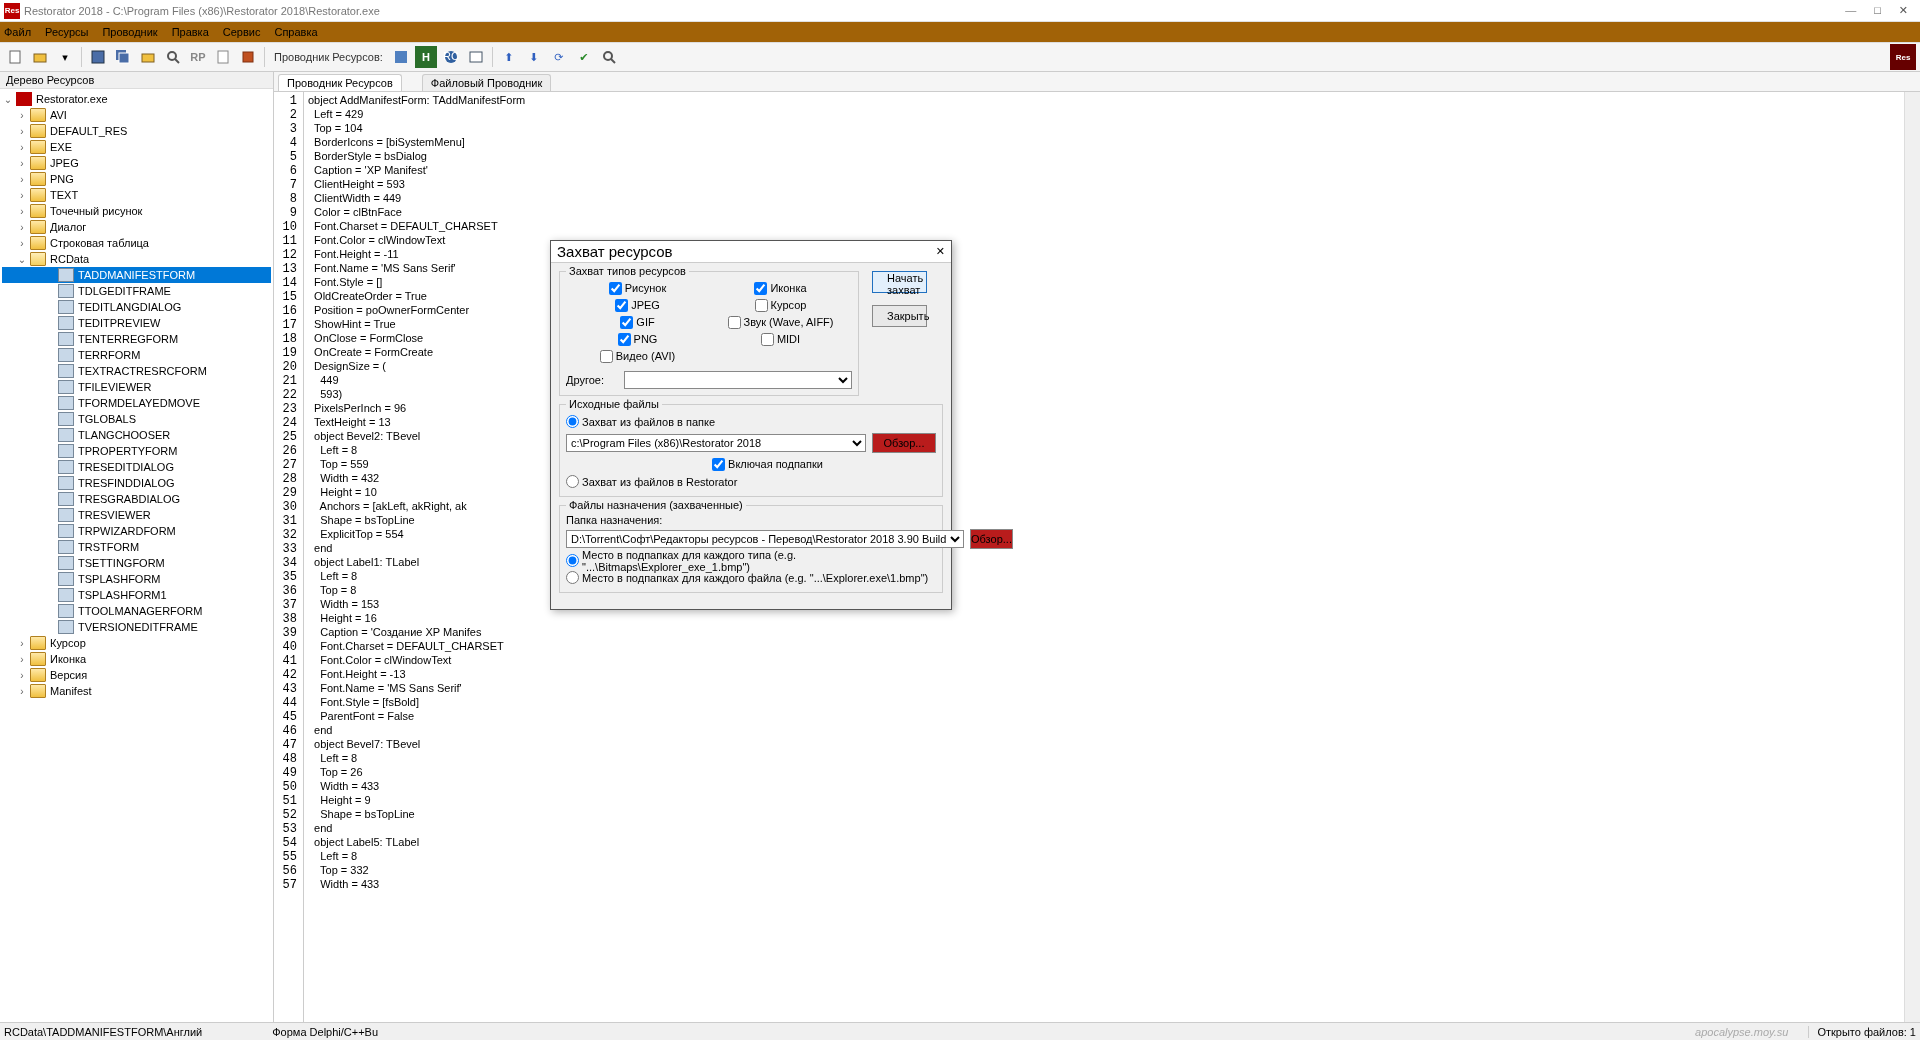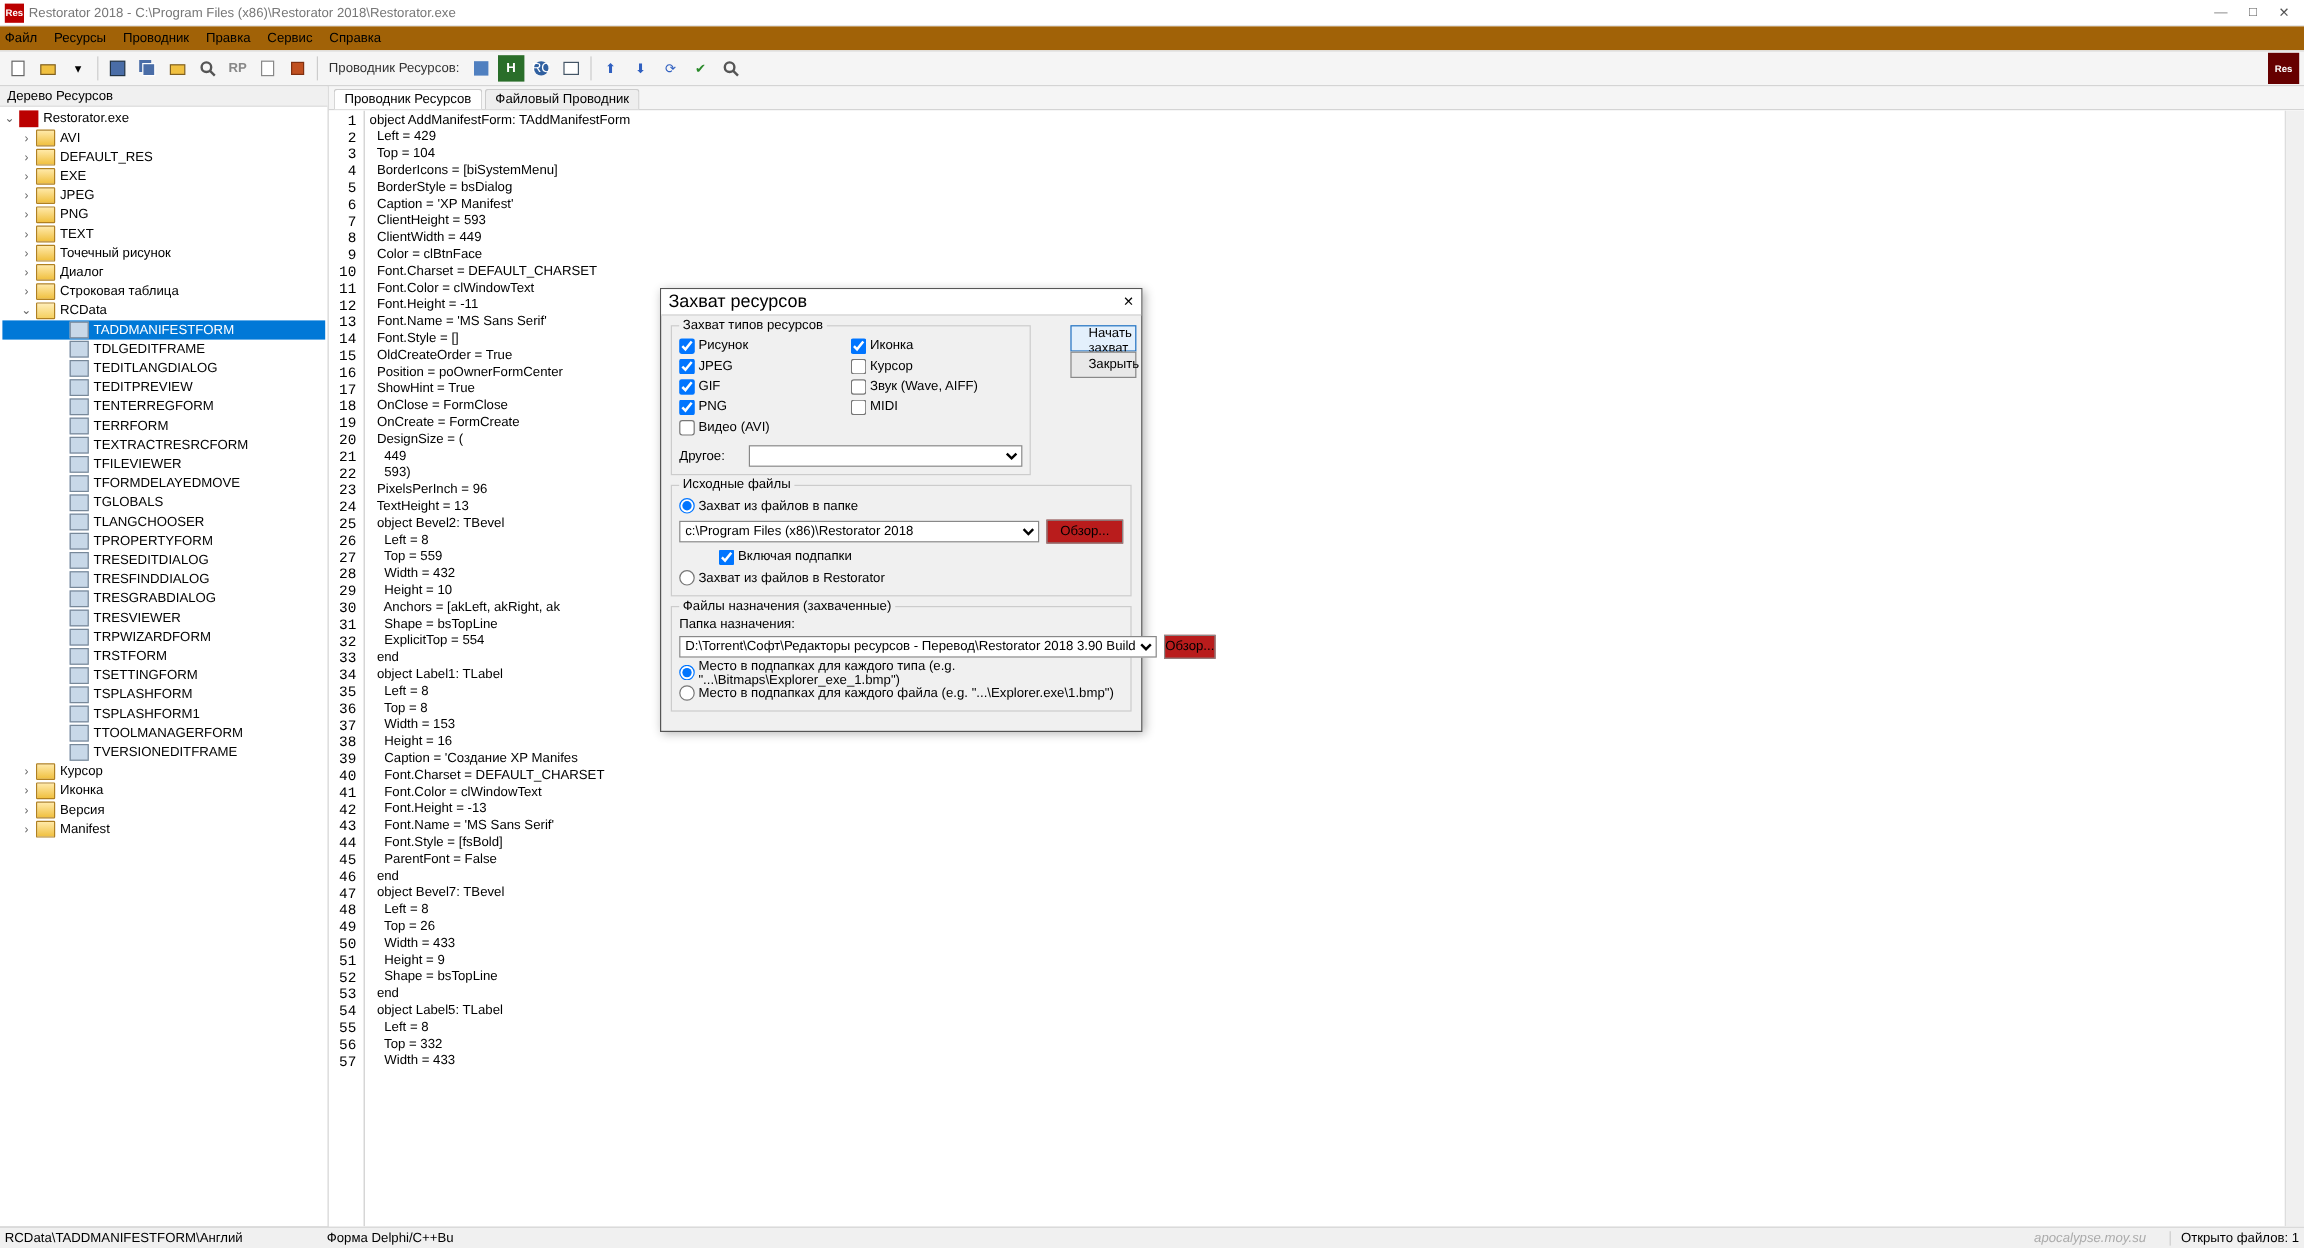--- a/index.html
+++ b/index.html
@@ -26,52 +26,52 @@
 .ico-folder{background:linear-gradient(#ffe9a8,#f0c040); border:1px solid #b08020; border-radius:1px;}
 .ico-folder-open{background:linear-gradient(#ffeeb8,#f5d060); border:1px solid #b08020; border-radius:1px;}
 .ico-res{background:#b00;}
 .ico-file{background:#c8d8e8; border:1px solid #789;}
 .tree-item.selected { background:#0078d7; color:#fff; }
 .tree-item.selected .lbl{color:#fff;}
 .lbl{margin-left:2px;}
 .pad1{padding-left:14px;} .pad3{padding-left:42px;}
 .content { flex:1; display:flex; flex-direction:column; position:relative;}
 .tabs { height:20px; display:flex; align-items:flex-end; border-bottom:1px solid #ccc; background:#f5f5f5; padding-left:4px;}
-.tab{padding:2px 8px; border:1px solid #ccc; border-bottom:none; background:#eee; margin-right:2px; border-radius:3px 3px 0 0; cursor:default;}
+.tab{padding:2px 8px; border:1px solid #ccc; border-bottom:none; background:#eee; margin-right:20px; border-radius:3px 3px 0 0; cursor:default;}
 .tab.active{background:#fff;}
 .code-area{flex:1; display:flex; overflow:hidden; background:#fff;}
 .gutter{width:30px; background:#fff; text-align:right; padding:2px 6px 2px 2px; color:#000; border-right:1px solid #ccc;}
 .gutter div{height:14px; font-family:"Courier New",monospace; font-size:12px;}
 .code{flex:1; padding:2px 4px; font-family:"Courier New",monospace; font-size:12px; color:#000; white-space:pre;}
 .code div{height:14px;}
 .scrollv{width:16px; background:#f0f0f0; border-left:1px solid #ddd;}
 .statusbar{height:18px; background:#f0f0f0; border-top:1px solid #ccc; display:flex; align-items:center; padding:0 4px; font-size:11px;}
 .status-mid{margin-left:70px;}
 .status-right1{margin-left:auto; color:#aaa; font-style:italic; margin-right:20px;}
 .status-right2{border-left:1px solid #ccc; padding-left:8px;}
 
 .dialog{position:absolute; left:550px; top:240px; width:402px; background:#f0f0f0; border:1px solid #555; box-shadow:2px 2px 8px rgba(0,0,0,.3);}
 .dlg-title{height:22px; background:#fff; display:flex; align-items:center; padding:0 6px; border-bottom:1px solid #ccc;}
 .dlg-title .t{font-size:15px;}
 .dlg-title .x{margin-left:auto; cursor:default;}
 .dlg-body{padding:8px; position:relative;}
 .group{border:1px solid #ccc; margin-bottom:8px; padding:8px 6px 6px; position:relative;}
 .group-title{position:absolute; top:-7px; left:6px; background:#f0f0f0; padding:0 3px; font-size:11px;}
-.chk-row{display:flex; align-items:center; height:16px; margin-bottom:1px;}
+.chk-row{display:flex; align-items:center; height:16px; margin-bottom:1px;justify-content:center;}
 .chk-row input{margin-right:3px;}
 .cols{display:flex;}
 .col{flex:1;}
 .other-row{display:flex; align-items:center; margin-top:6px;gap:16px;}
 .other-row label{margin-right:4px;}
 .other-row select,.dlg-body input[type=text],.dlg-body select.pth{flex:1; height:18px; border:1px solid #888; font-size:11px; background:#fff;}
 .radio-row{display:flex; align-items:center; height:17px;}
 .radio-row input{margin-right:3px;}
 .btn{height:22px; border:1px solid #888; background:#e8e8e8; padding:0 14px; cursor:default;}
 .btn.hl{border:1px solid #2070c0; background:#e3f0fc;}
-.btns-right{position:absolute; right:4px; top:8px; display:flex; flex-direction:column; gap:0; width:55px;}
+.btns-right{position:absolute; right:24px; top:8px; display:flex; flex-direction:column; gap:12px; width:55px;}
 .btns-right .btn{width:100%;}
 .path-row{display:flex; align-items:center; margin:3px 0; gap:6px;}
 .path-row select{flex:1;}
 .browse{width:64px; height:20px; border:1px solid #888; background:#b91c1c; font-size:11px;}
 .sub-lbl{font-size:11px; margin-bottom:2px;}
 .group1{width:300px;}
 </style>
 </head>
 <body>
 

